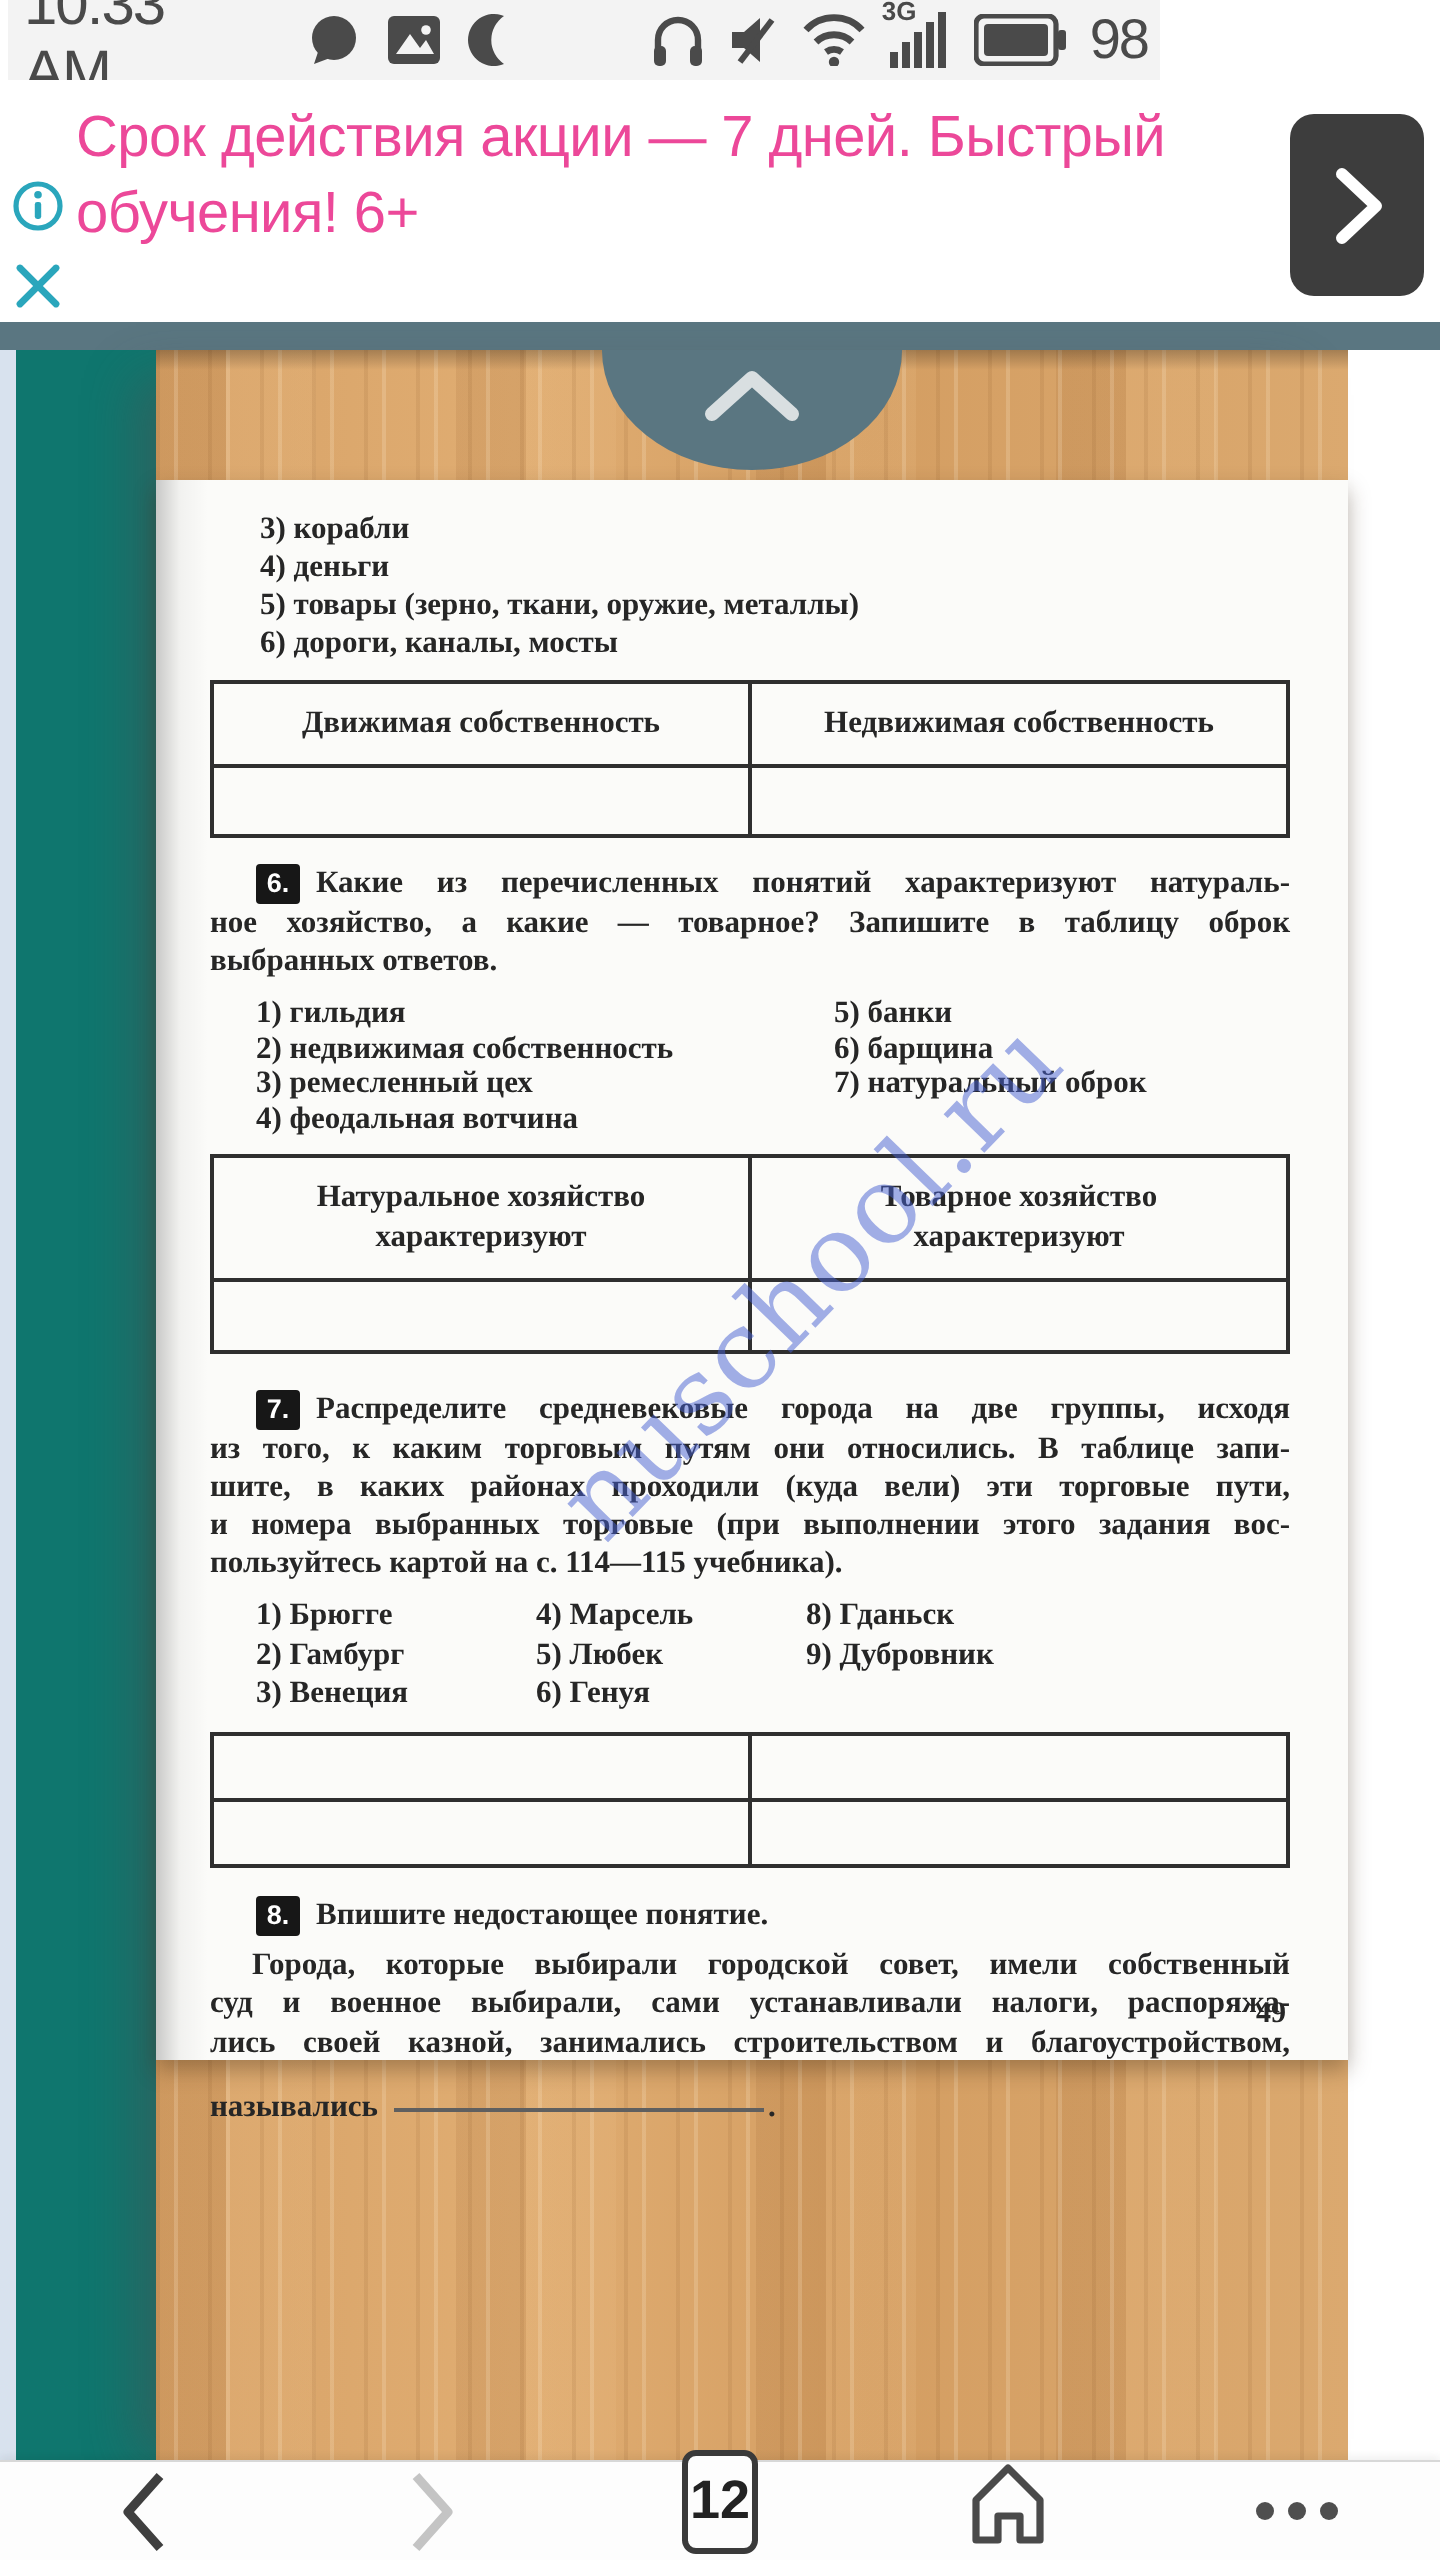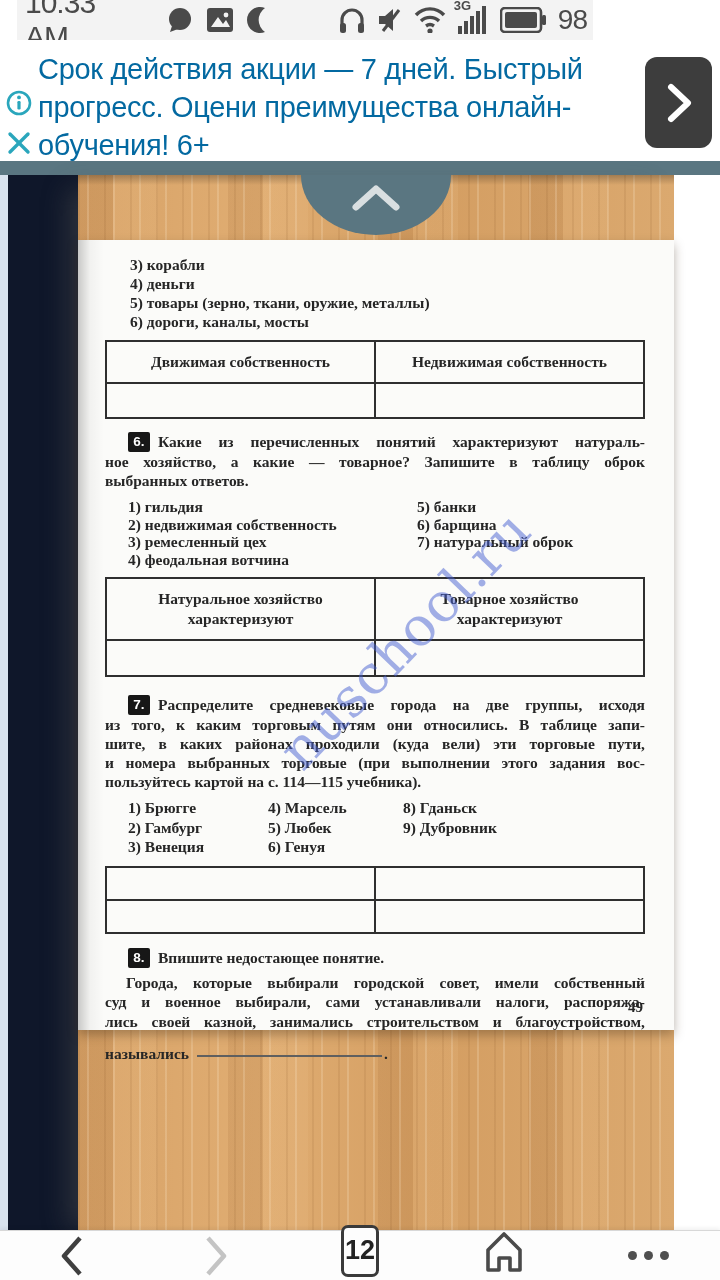--- a/index.html
+++ b/index.html
@@ -1,41 +1,41 @@
 <!DOCTYPE html>
 <html><head>
 <meta charset="utf-8">
 <style>
   * { margin:0; padding:0; box-sizing:border-box; }
   html,body { width:720px; height:1280px; background:#fff; overflow:hidden; }
   body { font-family:"Liberation Sans", sans-serif; }
   .screen { position:relative; width:720px; height:1280px; background:#fff; }
 
   
-  .status-bar { position:absolute; top:0; left:17px; width:576px; height:40px;
+  .status-bar { position:absolute; top:0; left:4px; width:576px; height:40px;
     background:#f3f3f3; display:flex; align-items:center; color:#4a4a4a;gap:32px; }
   .sb-time { font-size:30px; margin-left:8px; letter-spacing:-1px; }
   .sb-left-icons { display:flex; align-items:center; gap:12px; margin-left:14px; }
   .sb-spacer { flex:1; }
   .sb-right-icons { display:flex; align-items:center; gap:10px; margin-right:6px; }
   .sb-batt-pct { font-size:28px; margin-left:2px; letter-spacing:-1px; }
   .sigwrap { position:relative; }
   .sig-3g { position:absolute; left:-2px; top:-4px; font-size:13px; font-weight:bold; color:#4a4a4a; }
 
   
   .ad-banner { position:absolute; top:40px; left:0; width:720px; height:121px; background:#ffffff; }
   .ad-gutter { position:absolute; left:6px; top:50px; width:30px; display:flex; flex-direction:column; gap:14px; }
-  .ad-text { position:absolute; left:38px; top:10px; width:580px; color:#0369a1;
+  .ad-text { position:absolute; left:38px; top:10px; width:580px; color:#ec4899;
     font-size:29px; line-height:38px; letter-spacing:-0.3px; }
   .ad-next { position:absolute; right:8px; top:17px; width:67px; height:91px; background:#3d3d3d;
     border-radius:12px; display:flex; align-items:center; justify-content:center; }
 
   
   .slate-bar { position:absolute; top:161px; left:0; width:720px; height:14px; background:#5a7681; }
-  .viewer { position:absolute; top:175px; left:0; width:590px; height:1055px; background:#0f172a; }
+  .viewer { position:absolute; top:175px; left:0; width:590px; height:1055px; background:#0f766e; }
   .edge-strip { position:absolute; top:0; height:1055px; background:#d8e2ee; }
   .edge-strip.left { left:0; width:8px; }
   .edge-strip.right { right:0; width:16px; }
 
   .board { position:absolute; left:78px; top:0; width:596px; height:1055px;
     background-color:#d9a56b;
     background-image:
       repeating-linear-gradient(90deg, rgba(120,70,25,0.10) 0 2px, transparent 2px 9px,
         rgba(255,240,215,0.20) 9px 11px, transparent 11px 26px),
       repeating-linear-gradient(90deg, rgba(150,95,45,0.14) 0 35px, rgba(235,190,135,0.20) 35px 80px,
@@ -170,21 +170,20 @@
         <rect x="11.4" y="11" width="3.2" height="8.5" rx="1.2" fill="#2aa6bc"></rect>
         <circle cx="13" cy="7.4" r="1.9" fill="#2aa6bc"></circle>
       </svg>
       <svg width="26" height="26" viewBox="0 0 26 26">
         <line x1="4" y1="4" x2="22" y2="22" stroke="#2aa6bc" stroke-width="3.4" stroke-linecap="round"></line>
         <line x1="22" y1="4" x2="4" y2="22" stroke="#2aa6bc" stroke-width="3.4" stroke-linecap="round"></line>
       </svg>
     </div>
     <div class="ad-text">
       <div>Срок действия акции — 7 дней. Быстрый</div>
-      <div>прогресс. Оцени преимущества онлайн-</div>
       <div>обучения! 6+</div>
     </div>
     <div class="ad-next">
       <svg width="28" height="42" viewBox="0 0 28 42">
         <polyline points="6,5 23,21 6,37" fill="none" stroke="#ffffff" stroke-width="6" stroke-linecap="round" stroke-linejoin="round"></polyline>
       </svg>
     </div>
   </div>
 
   <div class="slate-bar"></div>

